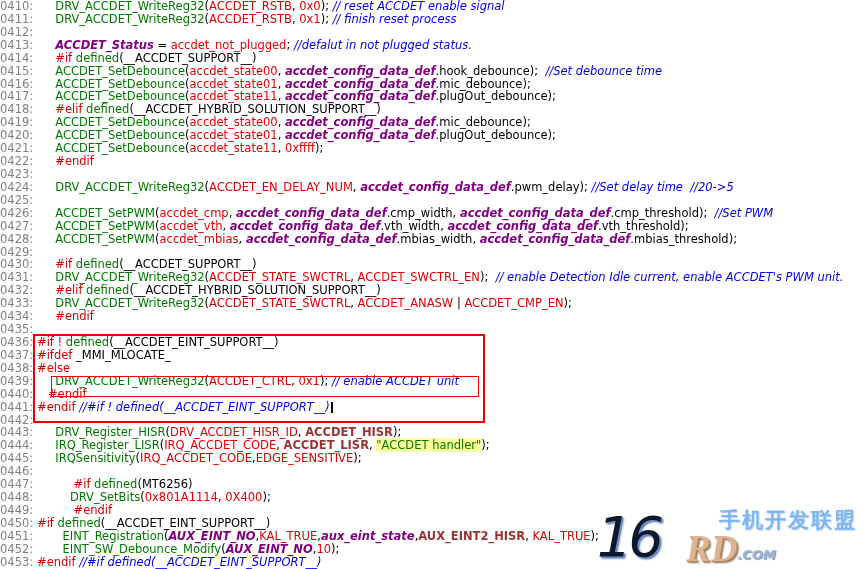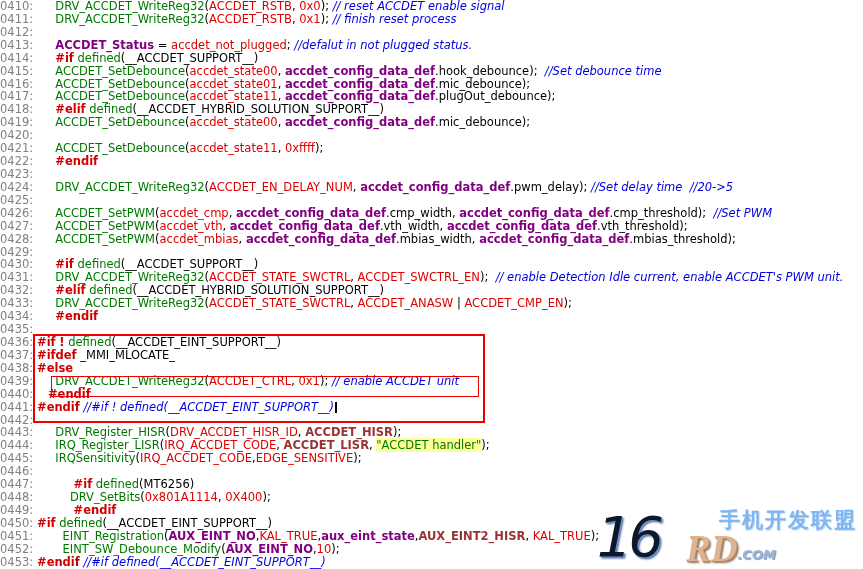--- a/index.html
+++ b/index.html
@@ -22,23 +22,23 @@
     width:37px;
     flex:0 0 37px;
     color:#808080;
     white-space:pre;
   }
   .code-text{white-space:pre;}
   
   .sg-k{color:#000000;}
   .sg-g{color:#007800;font-weight:normal;}
   .sg-r{color:#dd0000;}
-  .sg-rb{color:#d00000;font-weight:bold;}
+  .sg-rb{color:#d00000;font-weight:normal;}
   .sg-m{color:#9a3333;font-weight:bold;}
-  .sg-p{color:#800080;font-weight:bold;}
+  .sg-p{color:#800080;font-weight:bold;font-style:italic;}
   .sg-c{color:#0000dd;font-style:italic;}
   .sg-str{color:#007800;background:#ffff99;}
   .caret{
     display:inline-block;width:2px;height:11px;
     background:#000;vertical-align:middle;margin-left:1px;
   }
   
   .anno{position:absolute;border:1px solid #ee0000;pointer-events:none;}
   #anno-outer{left:33px;top:334px;width:448px;height:85px;border-width:2px;}
   #anno-inner{left:51px;top:376px;width:426px;height:19px;}
@@ -84,21 +84,21 @@
       <div class="code-line"><span class="gutter">0410:</span><span class="code-text">     <span class="sg-g">DRV_ACCDET_WriteReg32</span><span class="sg-k">(</span><span class="sg-r">ACCDET_RSTB</span><span class="sg-k">, </span><span class="sg-r">0x0</span><span class="sg-k">); </span><span class="sg-c">// reset ACCDET enable signal</span></span></div>
       <div class="code-line"><span class="gutter">0411:</span><span class="code-text">     <span class="sg-g">DRV_ACCDET_WriteReg32</span><span class="sg-k">(</span><span class="sg-r">ACCDET_RSTB</span><span class="sg-k">, </span><span class="sg-r">0x1</span><span class="sg-k">); </span><span class="sg-c">// finish reset process</span></span></div>
       <div class="code-line"><span class="gutter">0412:</span><span class="code-text"></span></div>
       <div class="code-line"><span class="gutter">0413:</span><span class="code-text">     <span class="sg-p">ACCDET_Status</span><span class="sg-k"> = </span><span class="sg-r">accdet_not_plugged</span><span class="sg-k">; </span><span class="sg-c">//defalut in not plugged status.</span></span></div>
       <div class="code-line"><span class="gutter">0414:</span><span class="code-text">     <span class="sg-rb">#if</span><span class="sg-k"> </span><span class="sg-g">defined</span><span class="sg-k">(__ACCDET_SUPPORT__)</span></span></div>
       <div class="code-line"><span class="gutter">0415:</span><span class="code-text">     <span class="sg-g">ACCDET_SetDebounce</span><span class="sg-k">(</span><span class="sg-r">accdet_state00</span><span class="sg-k">, </span><span class="sg-p">accdet_config_data_def</span><span class="sg-k">.hook_debounce);  </span><span class="sg-c">//Set debounce time</span></span></div>
       <div class="code-line"><span class="gutter">0416:</span><span class="code-text">     <span class="sg-g">ACCDET_SetDebounce</span><span class="sg-k">(</span><span class="sg-r">accdet_state01</span><span class="sg-k">, </span><span class="sg-p">accdet_config_data_def</span><span class="sg-k">.mic_debounce);</span></span></div>
       <div class="code-line"><span class="gutter">0417:</span><span class="code-text">     <span class="sg-g">ACCDET_SetDebounce</span><span class="sg-k">(</span><span class="sg-r">accdet_state11</span><span class="sg-k">, </span><span class="sg-p">accdet_config_data_def</span><span class="sg-k">.plugOut_debounce);</span></span></div>
       <div class="code-line"><span class="gutter">0418:</span><span class="code-text">     <span class="sg-rb">#elif</span><span class="sg-k"> </span><span class="sg-g">defined</span><span class="sg-k">(__ACCDET_HYBRID_SOLUTION_SUPPORT__)</span></span></div>
       <div class="code-line"><span class="gutter">0419:</span><span class="code-text">     <span class="sg-g">ACCDET_SetDebounce</span><span class="sg-k">(</span><span class="sg-r">accdet_state00</span><span class="sg-k">, </span><span class="sg-p">accdet_config_data_def</span><span class="sg-k">.mic_debounce);</span></span></div>
-      <div class="code-line"><span class="gutter">0420:</span></div>
+      <div class="code-line"><span class="gutter">0420:</span><span class="code-text">     <span class="sg-g">ACCDET_SetDebounce</span><span class="sg-k">(</span><span class="sg-r">accdet_state01</span><span class="sg-k">, </span><span class="sg-p">accdet_config_data_def</span><span class="sg-k">.plugOut_debounce);</span></span></div>
       <div class="code-line"><span class="gutter">0421:</span><span class="code-text">     <span class="sg-g">ACCDET_SetDebounce</span><span class="sg-k">(</span><span class="sg-r">accdet_state11</span><span class="sg-k">, </span><span class="sg-r">0xffff</span><span class="sg-k">);</span></span></div>
       <div class="code-line"><span class="gutter">0422:</span><span class="code-text">     <span class="sg-rb">#endif</span></span></div>
       <div class="code-line"><span class="gutter">0423:</span><span class="code-text"></span></div>
       <div class="code-line"><span class="gutter">0424:</span><span class="code-text">     <span class="sg-g">DRV_ACCDET_WriteReg32</span><span class="sg-k">(</span><span class="sg-r">ACCDET_EN_DELAY_NUM</span><span class="sg-k">, </span><span class="sg-p">accdet_config_data_def</span><span class="sg-k">.pwm_delay); </span><span class="sg-c">//Set delay time  //20-&gt;5</span></span></div>
       <div class="code-line"><span class="gutter">0425:</span><span class="code-text"></span></div>
       <div class="code-line"><span class="gutter">0426:</span><span class="code-text">     <span class="sg-g">ACCDET_SetPWM</span><span class="sg-k">(</span><span class="sg-r">accdet_cmp</span><span class="sg-k">, </span><span class="sg-p">accdet_config_data_def</span><span class="sg-k">.cmp_width, </span><span class="sg-p">accdet_config_data_def</span><span class="sg-k">.cmp_threshold);  </span><span class="sg-c">//Set PWM</span></span></div>
       <div class="code-line"><span class="gutter">0427:</span><span class="code-text">     <span class="sg-g">ACCDET_SetPWM</span><span class="sg-k">(</span><span class="sg-r">accdet_vth</span><span class="sg-k">, </span><span class="sg-p">accdet_config_data_def</span><span class="sg-k">.vth_width, </span><span class="sg-p">accdet_config_data_def</span><span class="sg-k">.vth_threshold);</span></span></div>
       <div class="code-line"><span class="gutter">0428:</span><span class="code-text">     <span class="sg-g">ACCDET_SetPWM</span><span class="sg-k">(</span><span class="sg-r">accdet_mbias</span><span class="sg-k">, </span><span class="sg-p">accdet_config_data_def</span><span class="sg-k">.mbias_width, </span><span class="sg-p">accdet_config_data_def</span><span class="sg-k">.mbias_threshold);</span></span></div>
       <div class="code-line"><span class="gutter">0429:</span><span class="code-text"></span></div>
       <div class="code-line"><span class="gutter">0430:</span><span class="code-text">     <span class="sg-rb">#if</span><span class="sg-k"> </span><span class="sg-g">defined</span><span class="sg-k">(__ACCDET_SUPPORT__)</span></span></div>

